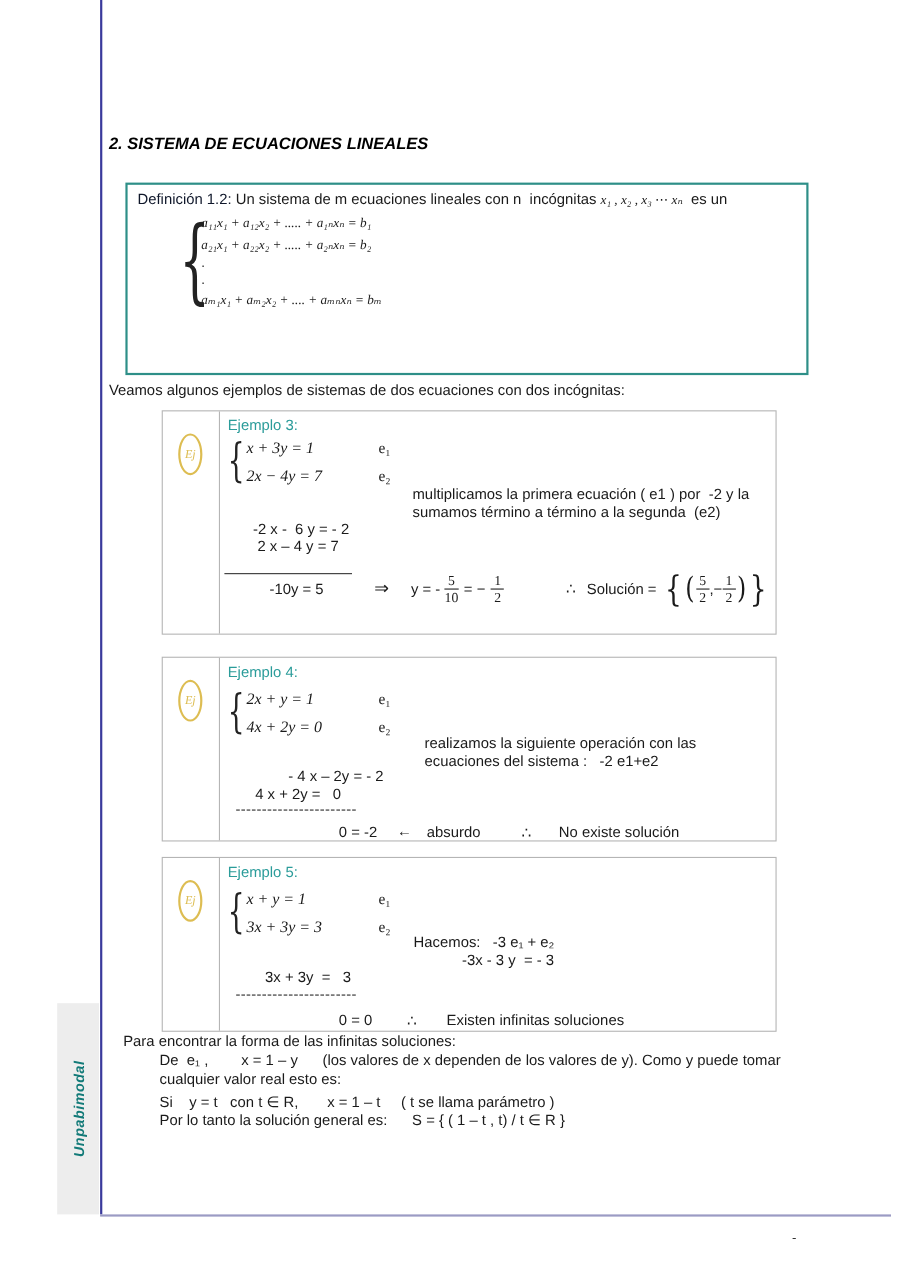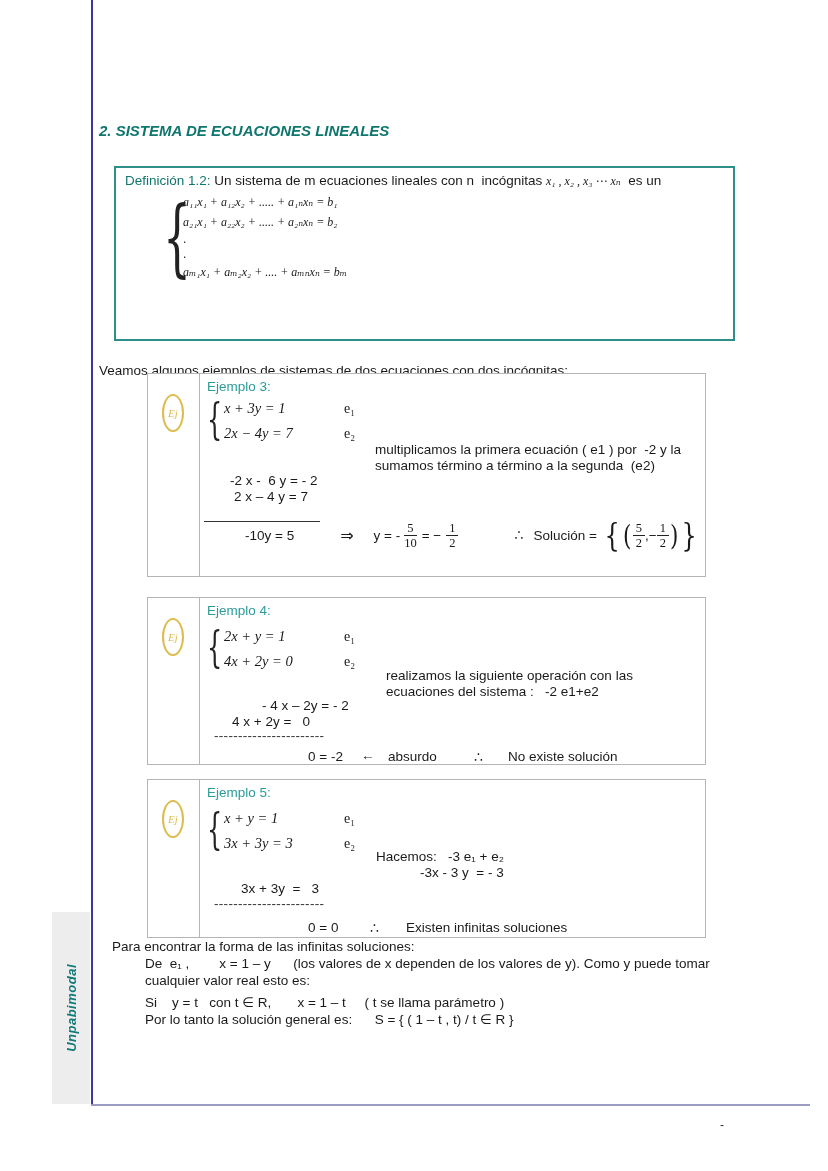--- a/index.html
+++ b/index.html
@@ -7,33 +7,33 @@
         font-family:"Liberation Sans","DejaVu Sans",sans-serif;font-size:13.5px;color:#1a1a1a;}
   .pre{white-space:pre;}
   .abs{position:absolute;}
   .vline{position:absolute;left:91px;top:0;width:2px;height:1104px;background:#3a3a9c;}
   .hline{position:absolute;left:91px;top:1104px;width:719px;height:2px;background:#9b9bc4;}
   .page-dash{position:absolute;left:720px;top:1118px;font-size:12px;color:#333;}
   .sidebar-box{position:absolute;left:52px;top:912px;width:38px;height:192px;background:#ededed;
                display:flex;align-items:center;justify-content:center;}
   .sidebar-label{writing-mode:vertical-rl;transform:rotate(180deg);color:#127a78;
                  font-weight:bold;font-style:italic;font-size:13px;letter-spacing:.5px;}
-  .doc-title{position:absolute;left:99px;top:122px;font-size:15px;font-weight:bold;font-style:italic;color:#0f766e;}
-  .teal{color:#0f766e;}
+  .doc-title{position:absolute;left:99px;top:122px;font-size:15px;font-weight:bold;font-style:italic;color:#000000;}
+  .teal{color:#0f172a;}
   .math{font-family:"Liberation Serif","DejaVu Serif","DejaVu Sans",serif;font-style:italic;}
   .defbox{position:absolute;left:114px;top:166px;width:621px;height:175px;border:2px solid #2e8f88;
           box-sizing:border-box;padding:5px 9px;}
   .defline1{display:flex;align-items:baseline;white-space:pre;}
   .defvars{font-size:12px;}
   .defsys{position:relative;margin:3px 0 0 42px;padding-left:16px;}
   .defbrace{position:absolute;left:-4px;top:-5px;font-family:"DejaVu Serif",serif;font-weight:200;
             font-size:80px;line-height:96px;transform:scale(.55,1.05);transform-origin:left top;color:#222;}
   .defrow{height:20px;line-height:20px;font-size:12px;}
   .defdot{height:15px;line-height:15px;}
-  .intro-text{position:absolute;left:99px;top:363px;}
+  .intro-text{position:absolute;left:99px;top:347px;}
   .exbox{position:absolute;left:147px;width:559px;border:1px solid #b5b5b5;box-sizing:border-box;background:#fff;}
   .badge-col{position:absolute;left:0;top:0;bottom:0;width:51px;border-right:1px solid #b5b5b5;}
   .badge{position:absolute;left:14px;top:20px;width:22px;height:38px;border:2px solid #ddbd52;border-radius:50%;
          color:#ddbd52;font-family:"Liberation Serif","DejaVu Serif",serif;font-style:italic;font-size:11px;
          display:flex;align-items:center;justify-content:center;box-sizing:border-box;}
   .ex-title{position:absolute;left:59px;top:5px;color:#2b9c9a;}
   .exsys{position:absolute;}
   .exsys .sysin{position:relative;padding-left:14px;}
   .exbrace{position:absolute;left:-3px;top:-3px;font-family:"DejaVu Serif",serif;font-weight:200;
            font-size:40px;line-height:50px;transform:scale(.6,1.05);transform-origin:left top;color:#222;}

